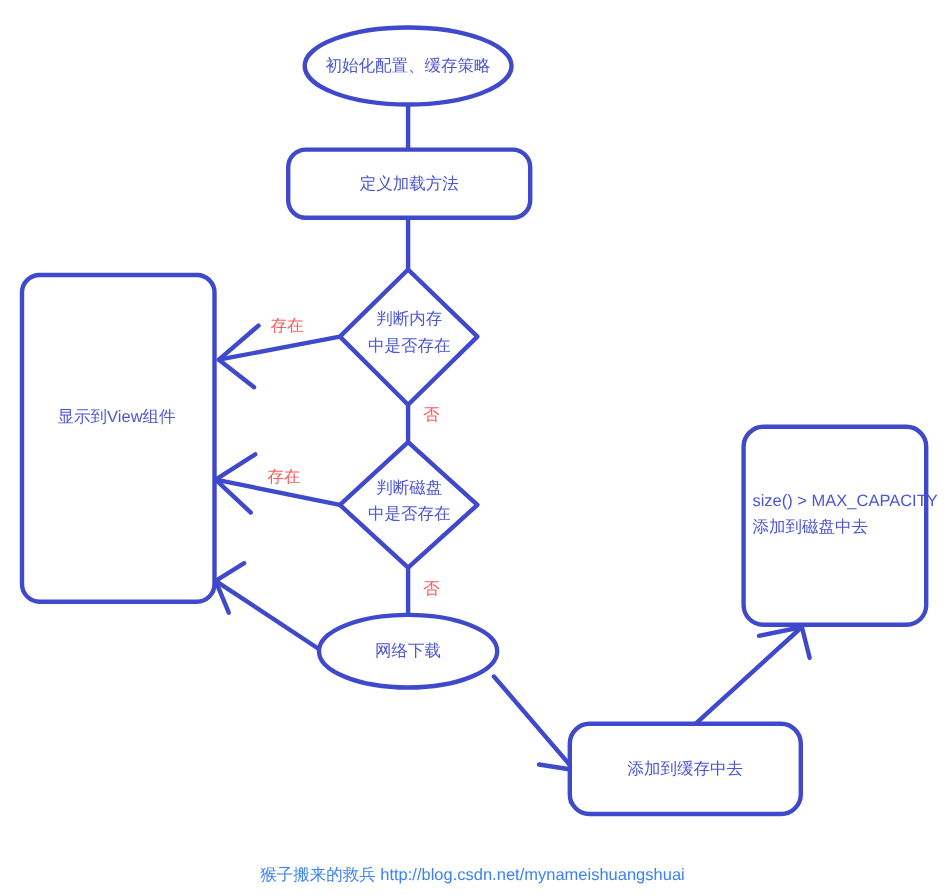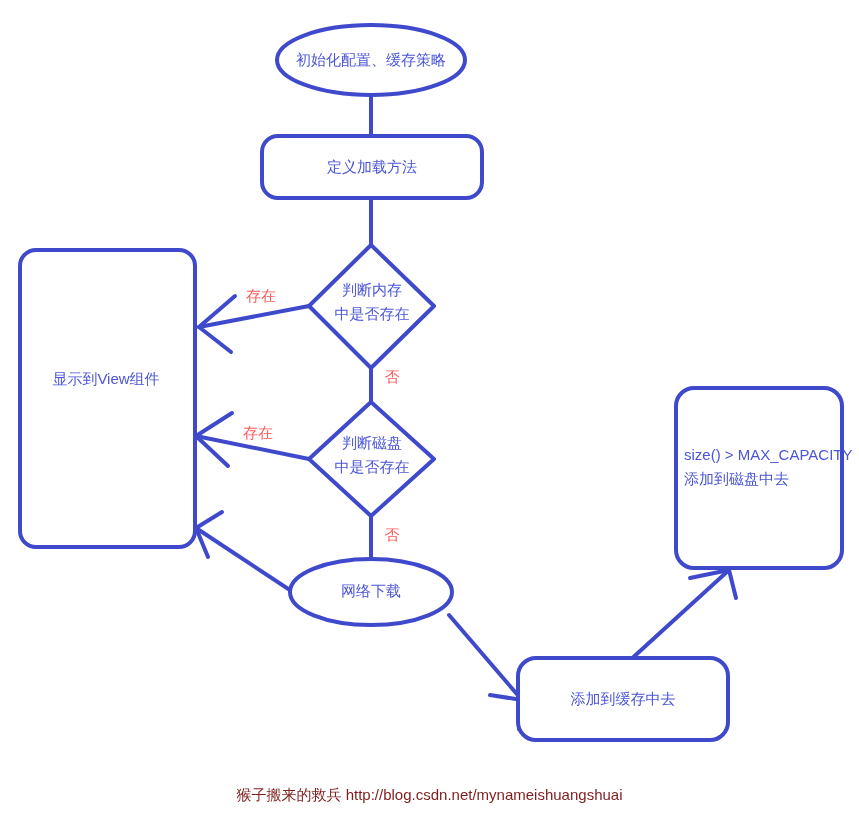--- a/index.html
+++ b/index.html
@@ -65,21 +65,21 @@
     dominant-baseline: middle;
   }
   .caption {
     position: absolute;
     left: 0;
     right: 0;
     top: 786px;
     text-align: center;
     font-family: "Liberation Sans", "DejaVu Sans", sans-serif;
     font-size: 15px;
-    color: #7f1d1d;
+    color: #3b82f6;
     white-space: nowrap;
   }
 </style>
 </head>
 <body>
 
 <div id="diagram-root">
 
   <svg id="flow" viewBox="0 0 859 814" xmlns="http://www.w3.org/2000/svg">
 

